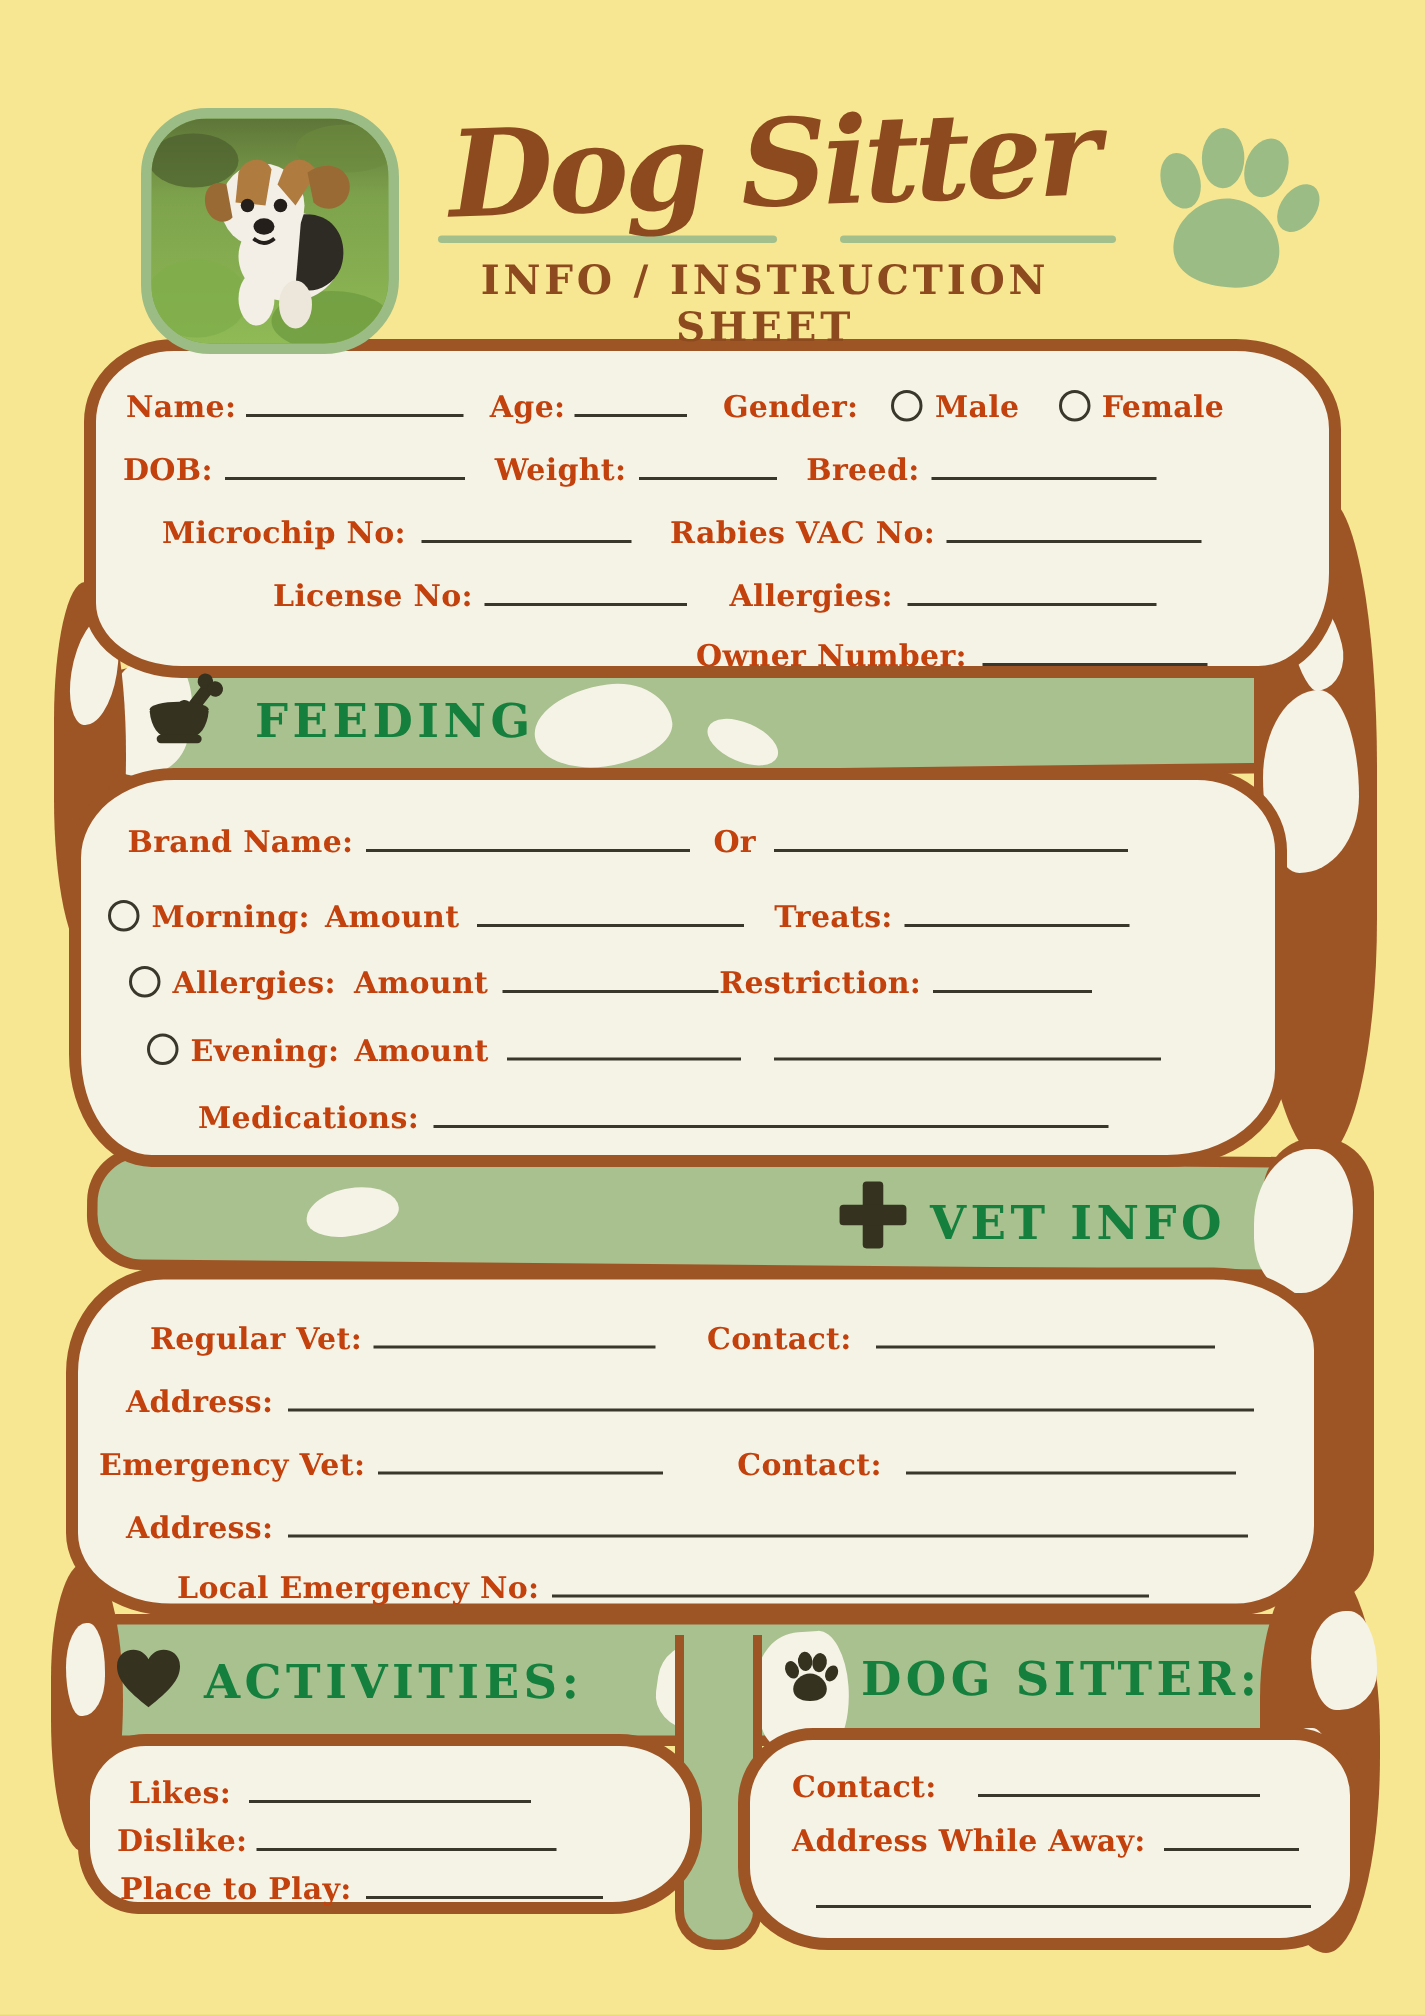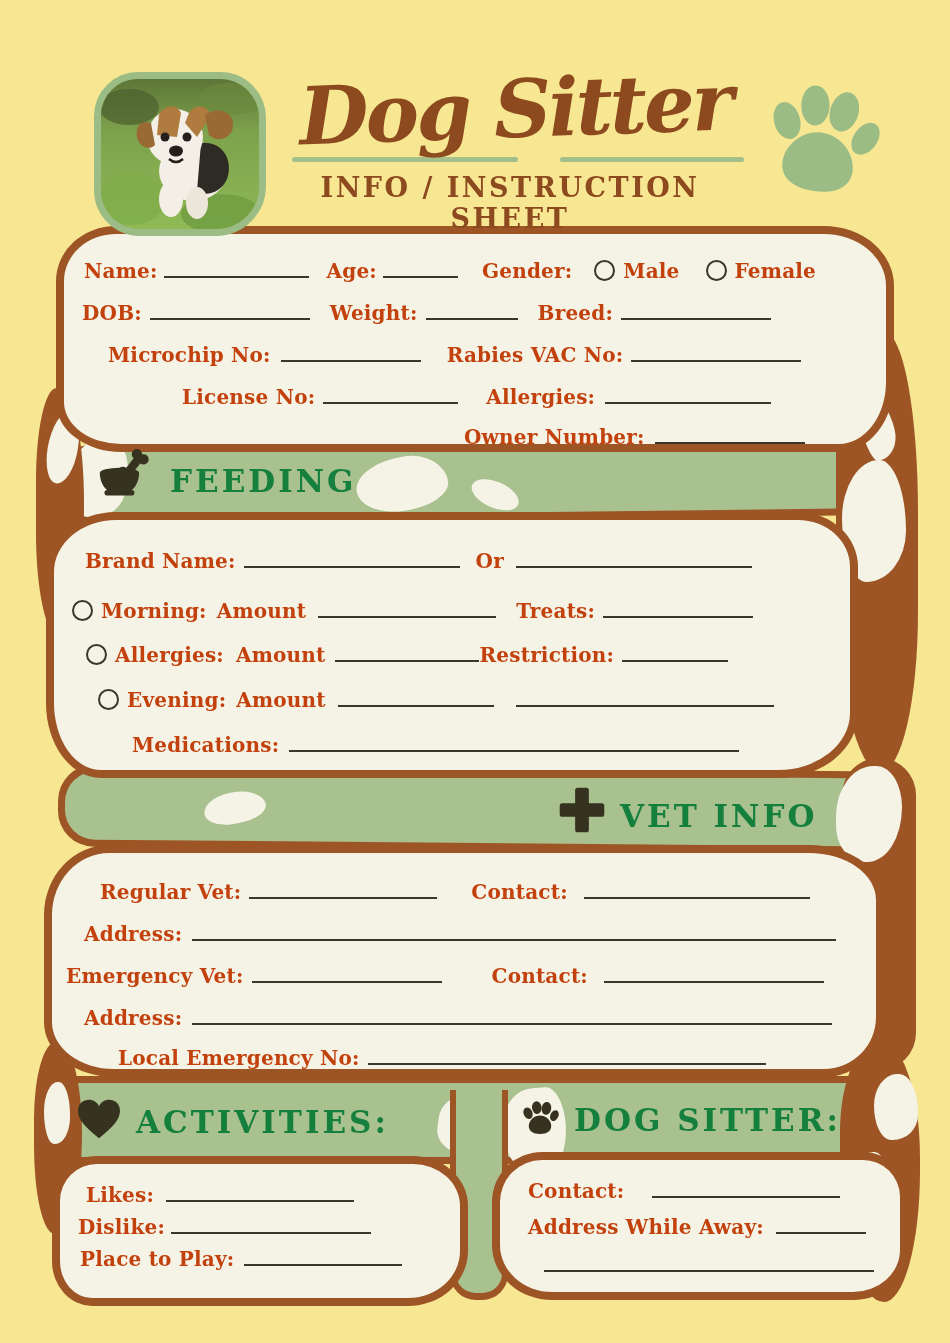--- a/index.html
+++ b/index.html
@@ -123,21 +123,21 @@
       <span class="lbl">Emergency Vet:</span><span class="bl" style="width:190px;margin-left:8px;"></span><span class="lbl" style="margin-left:50px;">Contact:</span><span class="bl" style="width:220px;margin-left:16px;"></span>
     </div>
     <div class="row" style="left:32px;top:150px;">
       <span class="lbl">Address:</span><span class="bl" style="width:640px;margin-left:10px;"></span>
     </div>
     <div class="row" style="left:66px;top:190px;text-decoration:underline;">
       <span class="lbl">Local Emergency No:</span><span class="bl" style="width:398px;margin-left:8px;"></span>
     </div>
   </div>
 
-  <div class="panel" style="left:52px;top:1156px;width:416px;height:150px;border-radius:45px 55px 60px 40px/45px 50px 55px 45px;">
+  <div class="panel" style="left:52px;top:1156px;width:416px;height:120px;border-radius:45px 55px 60px 40px/45px 50px 55px 45px;">
     <div class="row" style="left:26px;top:16px;">
       <span class="lbl">Likes:</span><span class="bl" style="width:188px;margin-left:12px;"></span>
     </div>
     <div class="row" style="left:18px;top:48px;">
       <span class="lbl">Dislike:</span><span class="bl" style="width:200px;margin-left:6px;"></span>
     </div>
     <div class="row" style="left:20px;top:80px;">
       <span class="lbl">Place to Play:</span><span class="bl" style="width:158px;margin-left:10px;"></span>
     </div>
   </div>

